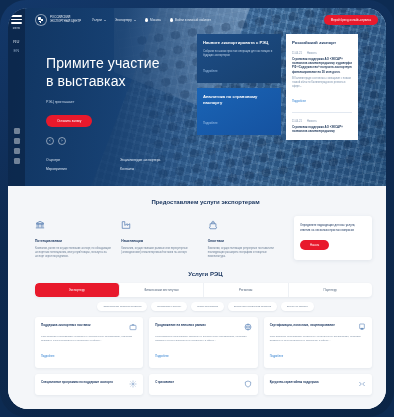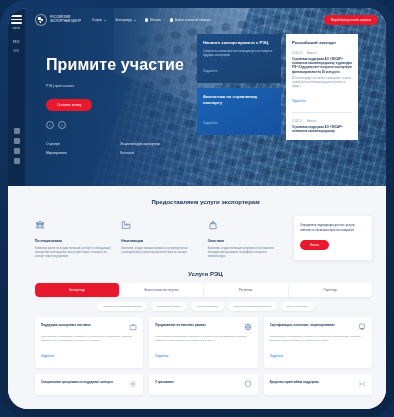--- a/index.html
+++ b/index.html
@@ -99,21 +99,21 @@
   .pin{ width:3px;height:4px;background:#fff;border-radius:50% 50% 50% 50%/60% 60% 40% 40%;}
   .topbtn{
     margin-left:auto;
     background:#e8192c; color:#fff;
     font-size:2.9px; padding:3px 7px; border-radius:9px; border:none; cursor:pointer;
     white-space:nowrap;
   }
   
   .hero-body{ position:absolute; left:17px; right:0; top:24px; bottom:0; display:flex; z-index:7;}
   .hero-left{ width:172px; padding:22px 0 0 21px;}
-  .hero-title{ font-size:16px; font-weight:bold; color:#fff; line-height:1.32; letter-spacing:.1px;}
+  .hero-title{ font-size:14px; font-weight:normal; color:#fff; line-height:1.32; letter-spacing:.1px;}
   .hero-sub{ font-size:3.6px; color:#c3d3e6; margin-top:9px;}
   .hero-cta{
     margin-top:11px; background:#e8192c; color:#fff; border:none;
     font-size:3.2px; padding:4px 11px; border-radius:10px; cursor:pointer;
   }
   .dots{ display:flex; gap:4px; margin-top:10px;}
   .dot{ width:8px;height:8px;border-radius:50%; border:.7px solid rgba(255,255,255,.5);
         display:flex;align-items:center;justify-content:center;font-size:4px;color:#dbe6f2;cursor:pointer;}
   .hero-nav{ display:grid; grid-template-columns:62px 80px; gap:5px 12px; margin-top:13px;}
   .hero-nav a{ font-size:3.3px; color:#dde7f3; text-decoration:none; cursor:pointer;}
@@ -231,20 +231,21 @@
           <span>Войти в личный кабинет</span>
         </div>
       </div>
       <button class="topbtn">Мерой бренд онлайн-сервиса</button>
     </div>
 
     <div class="hero-body">
       <div class="hero-left">
         <div class="hero-title">
           <div>Примите участие</div>
+          <div>в выставках</div>
         </div>
         <div class="hero-sub">РЭЦ приглашает</div>
         <button class="hero-cta">Оставить заявку</button>
         <div class="dots">
           <div class="dot">‹</div>
           <div class="dot">›</div>
         </div>
         <div class="hero-nav">
           <a>О центре</a>
           <a>Энциклопедия экспортера</a>

